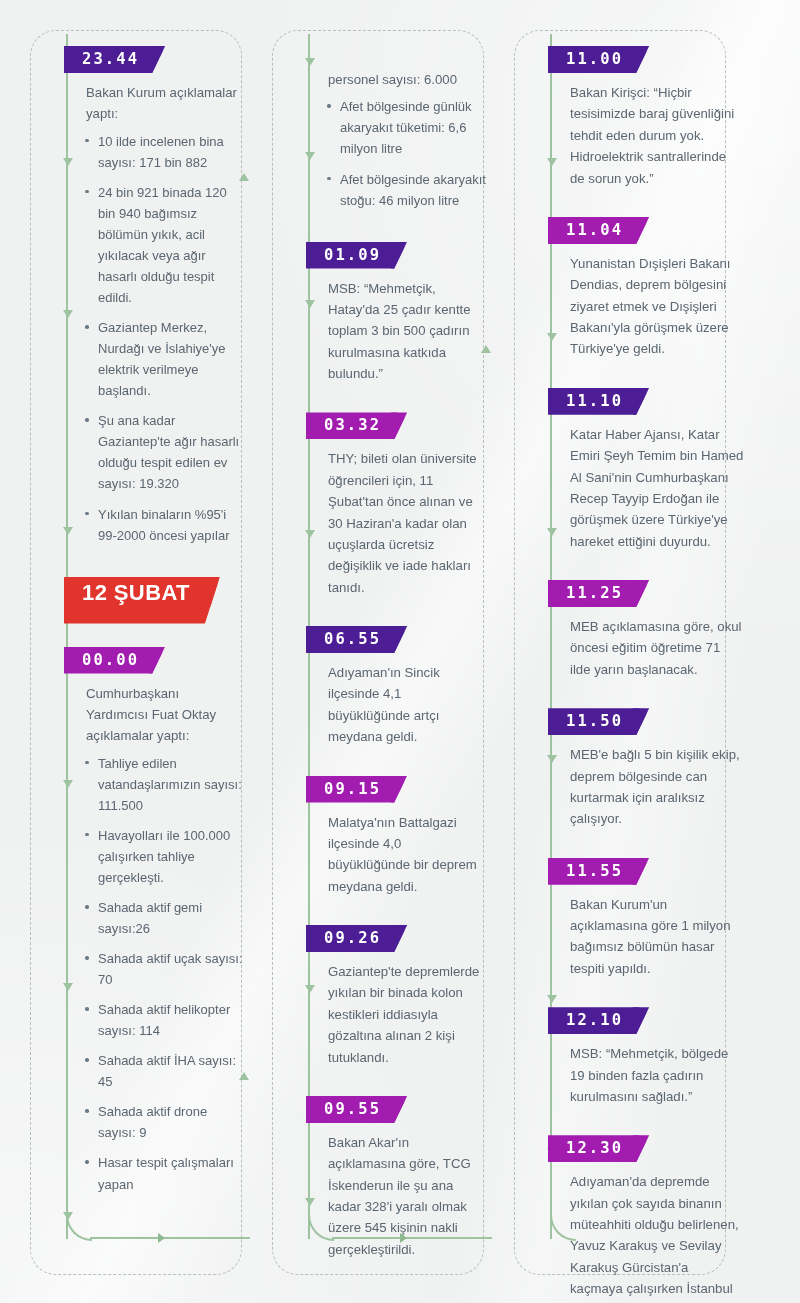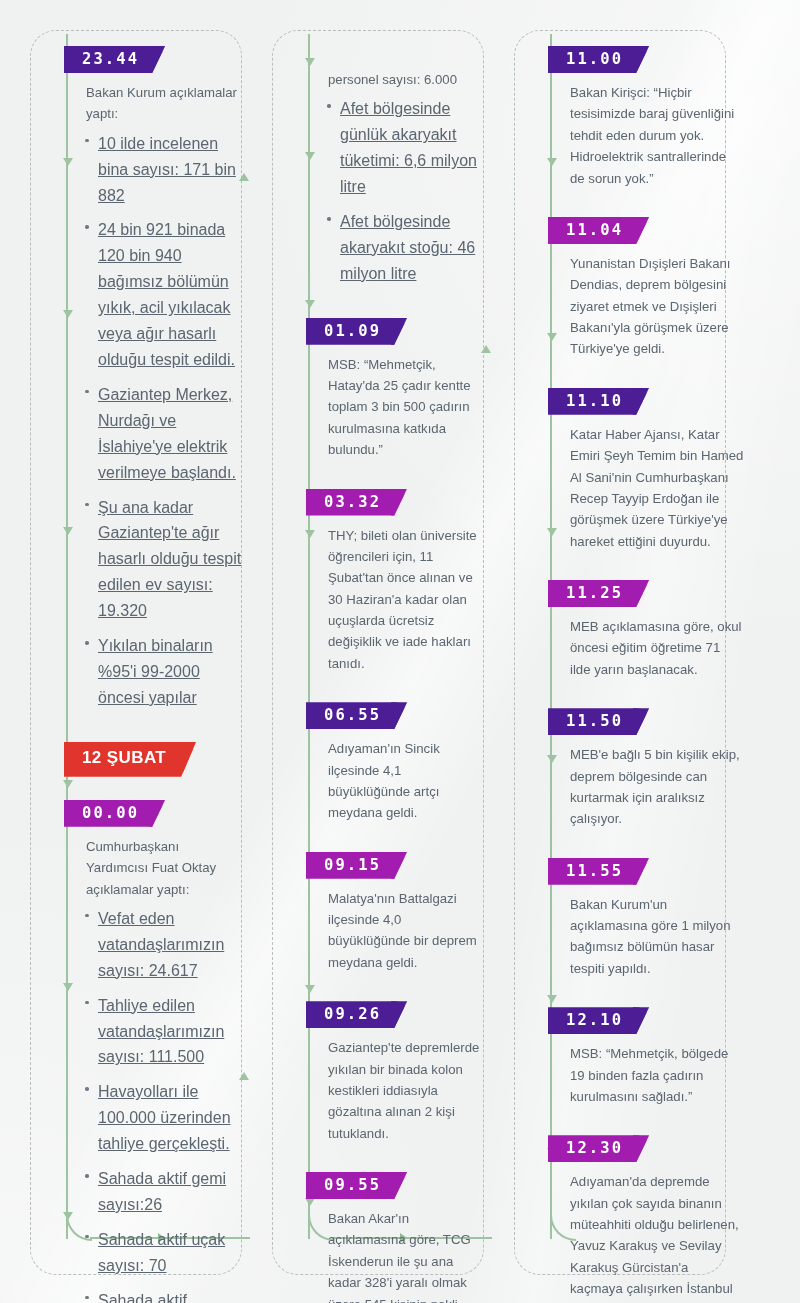--- a/index.html
+++ b/index.html
@@ -106,48 +106,47 @@
     border-top-right-radius:13px;
     border-bottom-right-radius:13px;
     z-index:-1;
   }
   .badge.dark{background:#4c1d95;}
   .badge.green{background:#a21caf;}
   .badge.date{
     background:#e0342c;
     font-family:"Liberation Sans", sans-serif;
     letter-spacing:.4px;
-    font-size:17px;
+    font-size:22px;
     height:31px;line-height:31px;
-    padding:0 30px 4px 18px;
+    padding:0 30px 16px 18px;
     -webkit-clip-path:polygon(0 0, 100% 0, calc(100% - 15px) 100%, 0 100%);
     clip-path:polygon(0 0, 100% 0, calc(100% - 15px) 100%, 0 100%);
   }
   .badge.date::after{height:31px;border-top-right-radius:15px;border-bottom-right-radius:15px;}
 
   .body-text{
     color:#5b6670;
     font-size:13.2px;
     line-height:1.62;
     margin:0 0 0 18px;
     padding-right:4px;
   }
   .lead{margin-bottom:6px;}
   ul.bullets{
     margin:4px 0 0 0;
     padding:0 0 0 30px;
     list-style:none;
   }
   ul.bullets li{
     color:#5b6670;
-    font-size:16px;
+    font-size:13px;
     line-height:1.62;
     margin-bottom:9px;
     position:relative;
-    text-decoration:underline;
   }
   ul.bullets li::before{
     content:"";
     position:absolute;
     left:-13px;top:8px;
     width:3.5px;height:3.5px;
     border-radius:50%;
     background:#6d7a84;
   }
   .gap-sm{height:14px;}
@@ -208,23 +207,22 @@
           <li>10 ilde incelenen bina sayısı: 171 bin 882</li>
           <li>24 bin 921 binada 120 bin 940 bağımsız bölümün yıkık, acil yıkılacak veya ağır hasarlı olduğu tespit edildi.</li>
           <li>Gaziantep Merkez, Nurdağı ve İslahiye'ye elektrik verilmeye başlandı.</li>
           <li>Şu ana kadar Gaziantep'te ağır hasarlı olduğu tespit edilen ev sayısı: 19.320</li>
           <li>Yıkılan binaların %95'i 99-2000 öncesi yapılar</li>
         </ul></div>
       <div class="gap-md"></div>
       <div class="entry"><div class="badge date">12 ŞUBAT</div></div>
       <div class="gap-sm"></div>
       <div class="entry"><div class="badge green">00.00</div><p class="body-text lead">Cumhurbaşkanı Yardımcısı Fuat Oktay açıklamalar yaptı:</p><ul class="bullets">
-          <li>Vefat eden vatandaşlarımızın sayısı: 24.617</li>
           <li>Tahliye edilen vatandaşlarımızın sayısı: 111.500</li>
-          <li>Havayolları ile 100.000 üzerinden tahliye gerçekleşti.</li>
+          <li>Havayolları ile 100.000 çalışırken tahliye gerçekleşti.</li>
           <li>Sahada aktif gemi sayısı:26</li>
           <li>Sahada aktif uçak sayısı: 70</li>
           <li>Sahada aktif helikopter sayısı: 114</li>
           <li>Sahada aktif İHA sayısı: 45</li>
           <li>Sahada aktif drone sayısı: 9</li>
           <li>Hasar tespit çalışmaları yapan</li>
         </ul></div>
     </div>
   <div class="entries" id="entries-2" style="padding-top: 21px; margin-top: 48px;">
       <div class="entry">

